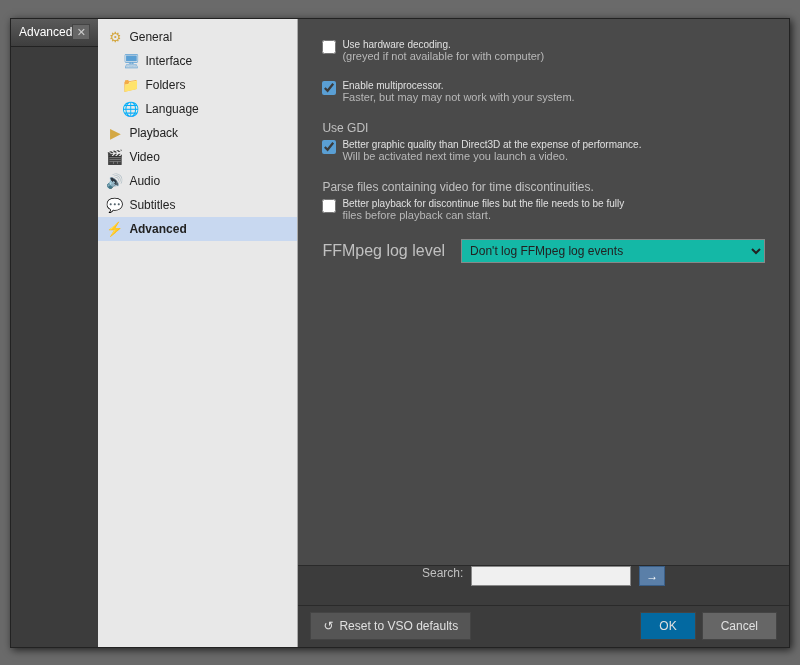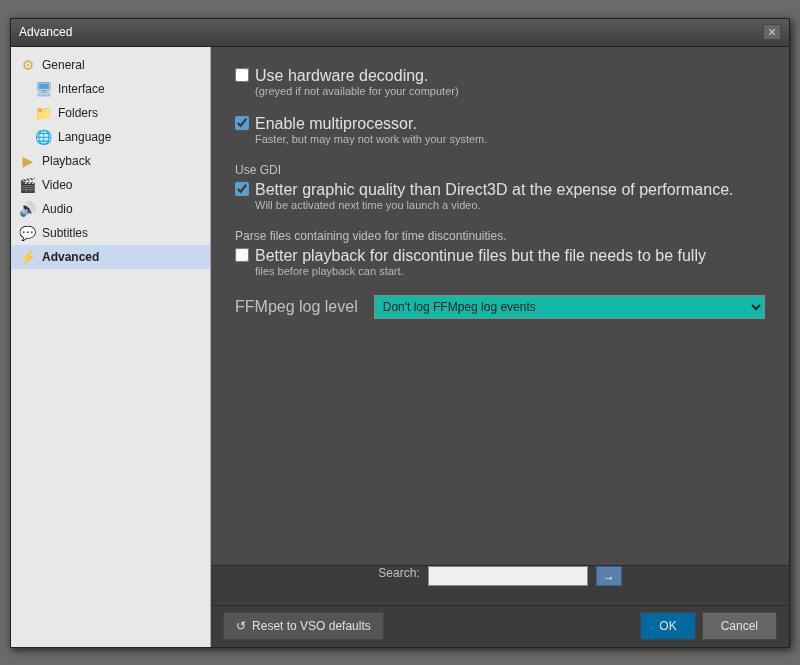--- a/index.html
+++ b/index.html
@@ -14,21 +14,21 @@
       height: 665px;
       overflow: hidden;
     }
     .window {
       width: 780px;
       height: 630px;
       background: #3c3c3c;
       border: 1px solid #222;
       box-shadow: 2px 2px 8px rgba(0,0,0,0.7);
       display: flex;
-      flex-direction: column;
+      flex-direction: row;
     }
     .title-bar {
       background: linear-gradient(to bottom, #5a5a5a, #3e3e3e);
       height: 28px;
       display: flex;
       align-items: center;
       justify-content: space-between;
       padding: 0 8px;
       border-bottom: 1px solid #222;
       flex-shrink: 0;
@@ -111,21 +111,21 @@
     }
     .setting-row .checkbox-col {
       width: 20px;
       flex-shrink: 0;
       margin-top: 1px;
     }
     .setting-row .text-col {
       flex: 1;
     }
     .setting-row .text-col .main-label {
-      font-size: 16px;
+      font-size: 10px;
       color: #e0e0e0;
     }
     .setting-row .text-col .sub-label {
       font-size: 11px;
       color: #b8b8b8;
     }
     .section-label {
       color: #c0c0c0;
       font-size: 12px;
       margin-bottom: 4px;
@@ -307,21 +307,21 @@
 
     <div class="main-panel">
       <div class="settings-area">
 
         <div class="setting-row">
           <div class="checkbox-col">
             <input type="checkbox" id="hw-decode" style="">
           </div>
           <div class="text-col">
             <div class="main-label">Use hardware decoding.</div>
-            <div class="sub-label">(greyed if not  available for your computer)</div>
+            <div class="sub-label">(greyed if not  available for with computer)</div>
           </div>
         </div>
 
         <div class="setting-row">
           <div class="checkbox-col">
             <input type="checkbox" id="multiproc" checked="" style="">
           </div>
           <div class="text-col">
             <div class="main-label">Enable multiprocessor.</div>
             <div class="sub-label">Faster, but may may not work with your system.</div>

